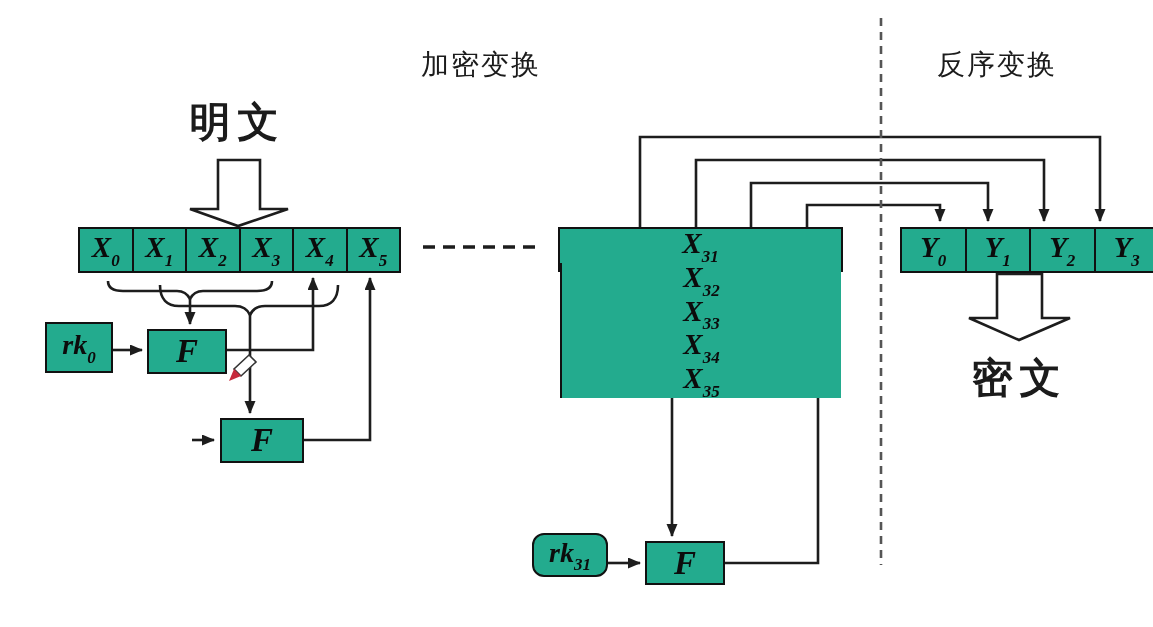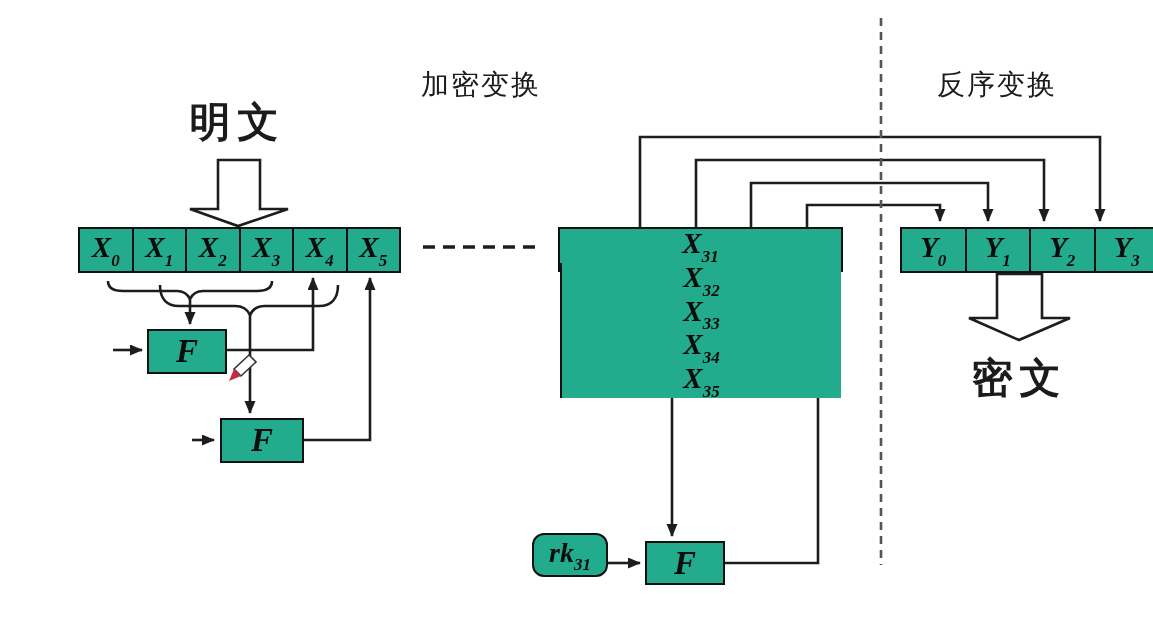--- a/index.html
+++ b/index.html
@@ -45,21 +45,21 @@
     font-size:29px;line-height:1;white-space:nowrap;
   }
   .sym sub{font-size:17px;font-style:italic;font-weight:bold;position:relative;top:2px;left:0px;}
   .fbox .sym{font-size:33px;}
   .kbox .sym{font-size:28px;}
   .cjk{
     position:absolute;z-index:2;color:#1b1b1b;text-align:center;
     font-family:"DejaVu Sans", sans-serif;font-weight:600;
   }
   .cjk.big{font-size:41px;letter-spacing:7px;}
-  .cjk.section{font-size:28px;font-weight:500;letter-spacing:2px;margin-top:20px;}
+  .cjk.section{font-size:28px;font-weight:500;letter-spacing:2px;}
 </style>
 </head>
 <body>
 
 <div id="canvas">
 
   <svg class="wires" width="1153" height="627" viewBox="0 0 1153 627">
     <defs>
       <marker id="ah" markerUnits="userSpaceOnUse" markerWidth="14" markerHeight="12" refX="12" refY="5.5" orient="auto">
         <path class="ah" d="M0,0 L13,5.5 L0,11 Z"></path>
@@ -162,20 +162,23 @@
         <span class="sym"><span>Y</span><sub>1</sub></span>
       </div>
     <div class="cell">
         <span class="sym"><span>Y</span><sub>2</sub></span>
       </div>
     <div class="cell">
         <span class="sym"><span>Y</span><sub>3</sub></span>
       </div>
   </div>
 
+  <div class="kbox" style="left:45px;top:322px;width:68px;height:51px;">
+    <span class="sym"><span>rk</span><sub>0</sub></span>
+  </div>
   <div class="fbox" style="left:147px;top:329px;width:80px;height:45px;">
     <span class="sym">F</span>
   </div>
 
   <div class="fbox" style="left:220px;top:418px;width:84px;height:45px;">
     <span class="sym">F</span>
   </div>
 
   <div class="kbox" style="left:532px;top:533px;width:76px;height:44px;border-radius:12px;">
     <span class="sym"><span>rk</span><sub>31</sub></span>

